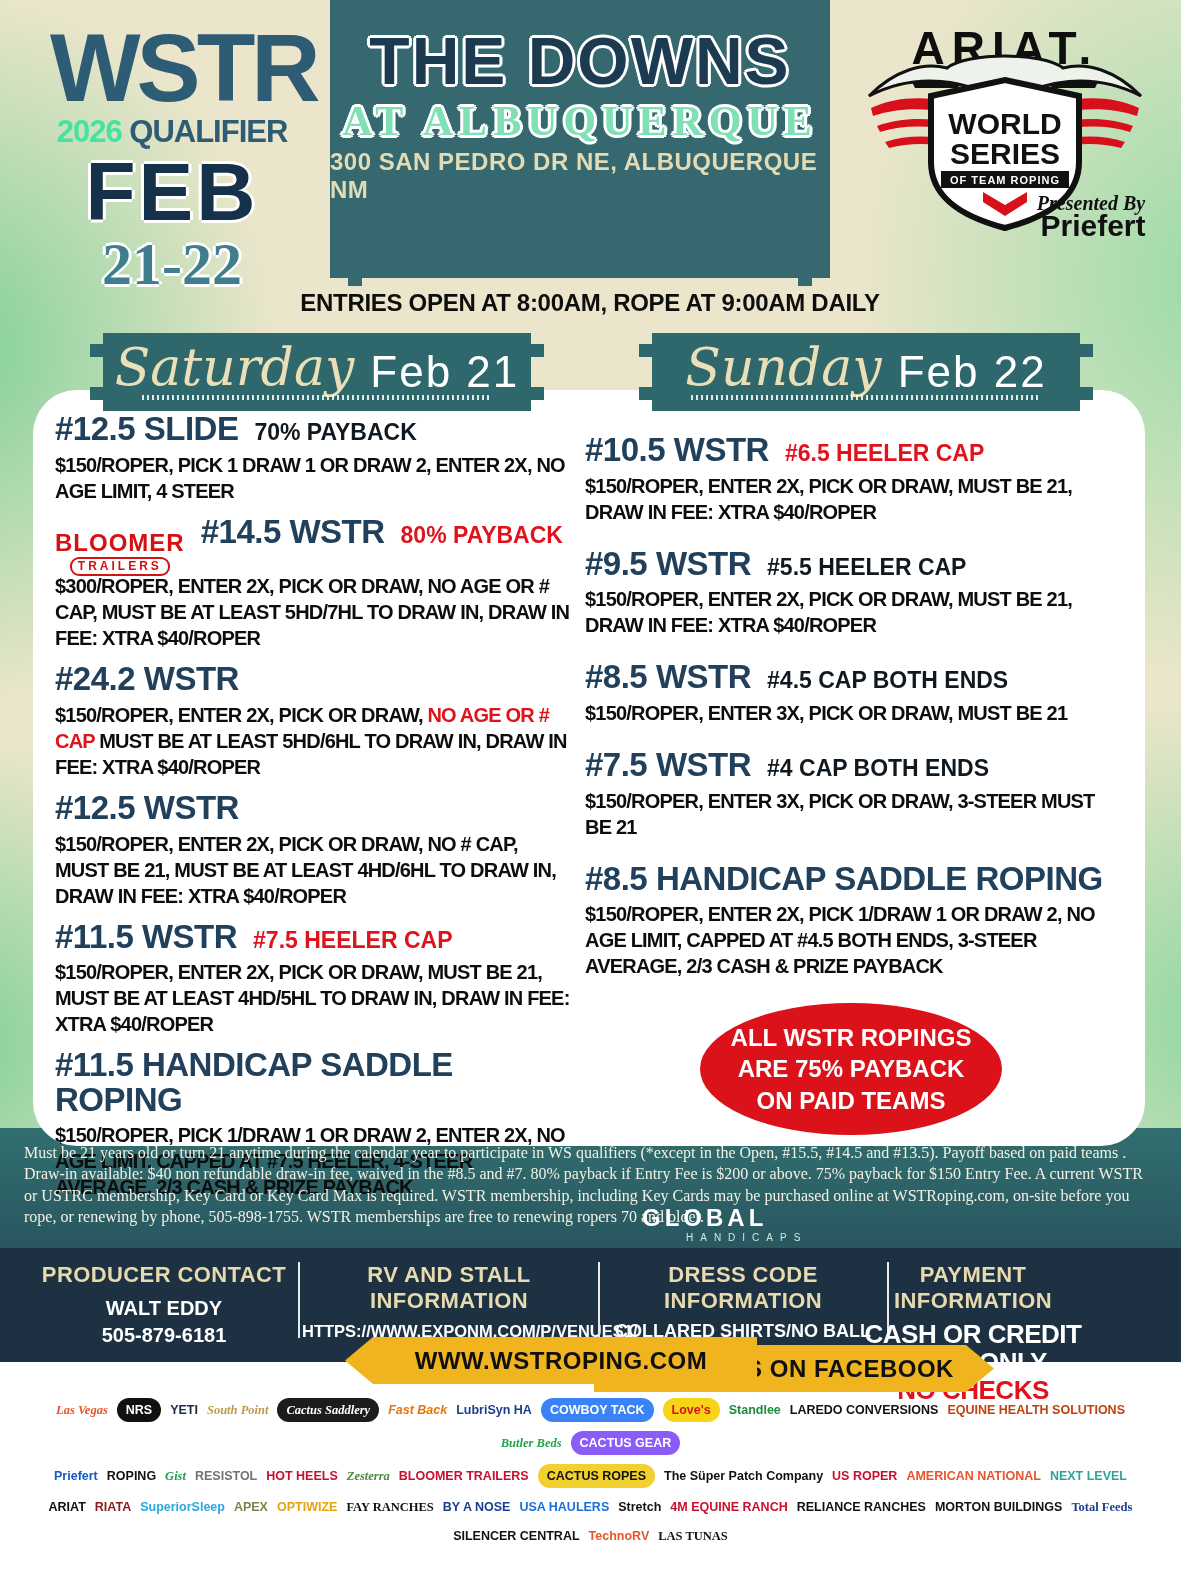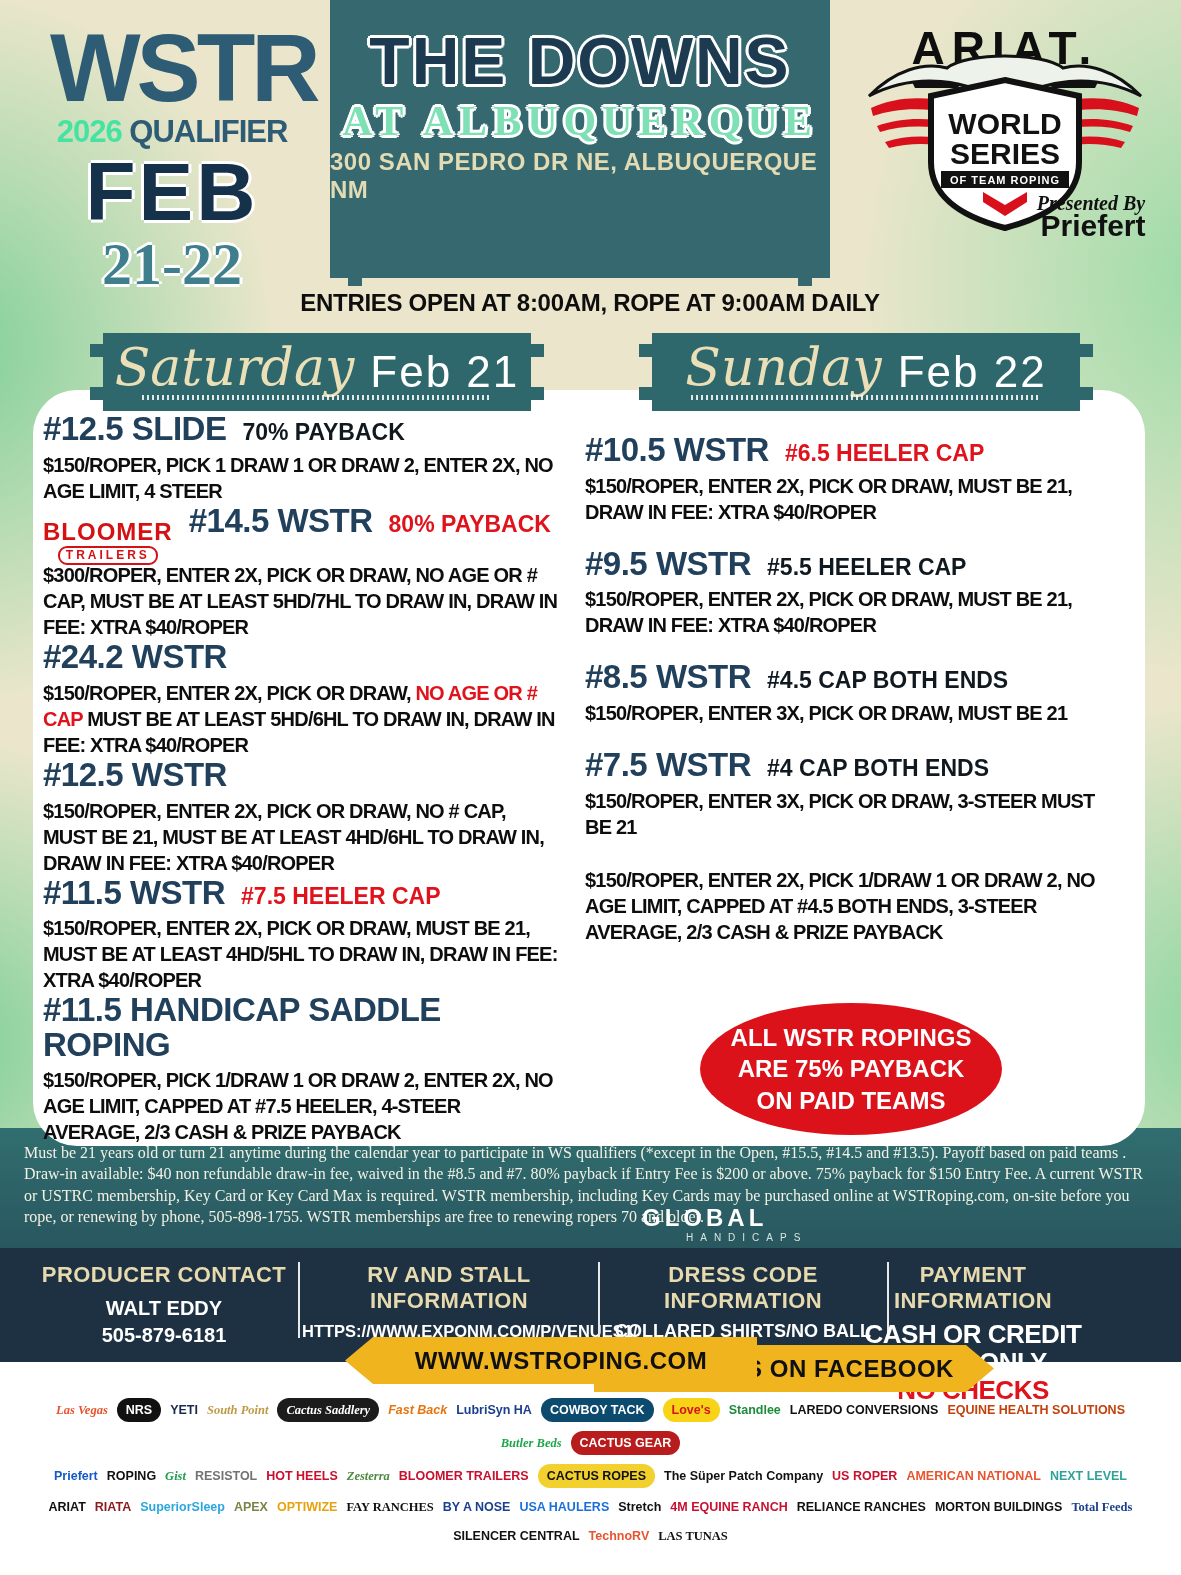--- a/index.html
+++ b/index.html
@@ -46,21 +46,21 @@
       box-shadow:0 43px 0 #2E686C;}
   .day-banner::after{content:"";position:absolute;width:13px;height:13px;background:#2E686C;right:-13px;top:11px;
       box-shadow:0 43px 0 #2E686C;}
   .day-script{font-family:"DejaVu Serif","Liberation Serif",serif;font-style:italic;font-size:52px;color:#EADFB6;line-height:1;transform:translateY(-5px);}
   .day-date{font-size:44px;font-weight:400;color:#FFF;letter-spacing:2px;}
   .day-rule{position:absolute;bottom:11px;left:9%;width:82%;height:5px;
       background:repeating-linear-gradient(90deg,rgba(255,255,255,.85) 0 2px,rgba(255,255,255,0) 2px 5px);}
   
   .card{position:absolute;left:33px;top:390px;width:1112px;height:756px;background:#fff;border-radius:44px;z-index:1;}
   .col{position:absolute;display:flex;flex-direction:column;z-index:2;}
-  .col.left{left:43px;top:412px;width:515px;}
+  .col.left{left:55px;top:412px;width:515px;gap:11px;}
   .col.right{left:585px;top:433px;width:522px;gap:22px;}
   .event-head{display:flex;align-items:baseline;gap:16px;flex-wrap:wrap;}
   .event-title{font-size:33px;font-weight:800;color:#21405B;letter-spacing:-.5px;line-height:1.05;}
   .event-badge{font-size:23px;font-weight:700;color:#101820;}
   .event-badge.red{color:#E0121C;}
   .event-desc{margin:5px 0 0;font-size:20px;font-weight:700;color:#0D0D0D;line-height:1.3;letter-spacing:-.8px;}
   .event-desc .red{color:#E0121C;}
   .bloomer{display:flex;flex-direction:column;align-items:center;transform:translateY(8px);}
   .bl-top{font-size:24px;font-weight:800;color:#D41113;letter-spacing:1px;line-height:1;}
   .bl-bot{font-size:12px;font-weight:800;color:#D41113;letter-spacing:3px;border:2px solid #D41113;border-radius:9px;padding:0 6px;margin-top:2px;line-height:1.3;}
@@ -229,20 +229,23 @@
         <p class="event-desc"><span>$150/ROPER, ENTER 3X, PICK OR DRAW, MUST BE 21</span></p>
       </div>
       <div class="event">
         <div class="event-head">
           <span class="event-title">#7.5 WSTR</span>
           <span class="event-badge">#4 CAP BOTH ENDS</span>
         </div>
         <p class="event-desc"><span>$150/ROPER, ENTER 3X, PICK OR DRAW, 3-STEER MUST BE 21</span></p>
       </div>
       <div class="event">
+        <div class="event-head">
+          <span class="event-title">#8.5 HANDICAP SADDLE ROPING</span>
+        </div>
         <p class="event-desc"><span>$150/ROPER, ENTER 2X, PICK 1/DRAW 1 OR DRAW 2, NO AGE LIMIT, CAPPED AT #4.5 BOTH ENDS, 3-STEER AVERAGE, 2/3 CASH &amp; PRIZE PAYBACK</span></p>
       </div>
     </div>
 
   <div class="payback-oval" style="white-space:pre-line;">ALL WSTR ROPINGS
 ARE 75% PAYBACK
 ON PAID TEAMS</div>
 
   <div class="fine-print">Must be 21 years old or turn 21 anytime during the calendar year to participate in WS qualifiers (*except in the Open, #15.5, #14.5 and #13.5). Payoff based on paid teams . Draw-in available:  $40 non refundable draw-in fee, waived in the #8.5 and #7. 80% payback if Entry Fee is $200 or above.  75% payback for $150 Entry Fee. A current WSTR or USTRC membership, Key Card or Key Card Max is required. WSTR membership, including Key Cards may be purchased online at WSTRoping.com, on-site before you rope, or renewing by phone, 505-898-1755. WSTR memberships are free to renewing ropers 70 and older.</div>
   <div class="global">
@@ -281,27 +284,27 @@
 
   <div class="sponsors">
     <div class="sprow">
         <span class="sponsor" style="color: rgb(232, 84, 46); font-style: italic; font-family: &quot;Liberation Serif&quot;, serif;">Las Vegas</span>
         <span class="sponsor pill" style="color: rgb(255, 255, 255); background: rgb(17, 17, 17);">NRS</span>
         <span class="sponsor" style="color: rgb(27, 42, 74);">YETI</span>
         <span class="sponsor" style="color: rgb(189, 154, 70); font-style: italic; font-family: &quot;Liberation Serif&quot;, serif;">South Point</span>
         <span class="sponsor pill" style="color: rgb(255, 255, 255); background: rgb(28, 28, 28); font-style: italic; font-family: &quot;Liberation Serif&quot;, serif;">Cactus Saddlery</span>
         <span class="sponsor" style="color: rgb(232, 116, 15); font-style: italic;">Fast Back</span>
         <span class="sponsor" style="color: rgb(27, 63, 143);">LubriSyn HA</span>
-        <span class="sponsor pill" style="color: rgb(255, 255, 255); background: #0c4a6e;">COWBOY TACK</span>
+        <span class="sponsor pill" style="color: rgb(255, 255, 255); background: #3b82f6;">COWBOY TACK</span>
         <span class="sponsor pill" style="color: rgb(216, 18, 27); background: rgb(247, 212, 23);">Love's</span>
         <span class="sponsor" style="color: rgb(30, 140, 58);">Standlee</span>
         <span class="sponsor" style="color: rgb(17, 17, 17);">LAREDO CONVERSIONS</span>
         <span class="sponsor" style="color: #c2410c;">EQUINE HEALTH SOLUTIONS</span>
         <span class="sponsor" style="color: rgb(31, 166, 74); font-style: italic; font-family: &quot;Liberation Serif&quot;, serif;">Butler Beds</span>
-        <span class="sponsor pill" style="color: rgb(255, 255, 255); background: #b91c1c;">CACTUS GEAR</span>
+        <span class="sponsor pill" style="color: rgb(255, 255, 255); background: #8b5cf6;">CACTUS GEAR</span>
       </div>
     <div class="sprow">
         <span class="sponsor" style="color: rgb(21, 89, 198);">Priefert</span>
         <span class="sponsor" style="color: rgb(17, 17, 17);">ROPING</span>
         <span class="sponsor" style="color: rgb(31, 158, 76); font-style: italic; font-family: &quot;Liberation Serif&quot;, serif;">Gist</span>
         <span class="sponsor" style="color: #737373;">RESISTOL</span>
         <span class="sponsor" style="color: rgb(200, 16, 46);">HOT HEELS</span>
         <span class="sponsor" style="color: rgb(76, 138, 63); font-style: italic; font-family: &quot;Liberation Serif&quot;, serif;">Zesterra</span>
         <span class="sponsor" style="color: rgb(200, 16, 46);">BLOOMER TRAILERS</span>
         <span class="sponsor pill" style="color: rgb(17, 17, 17); background: rgb(242, 209, 46);">CACTUS ROPES</span>

